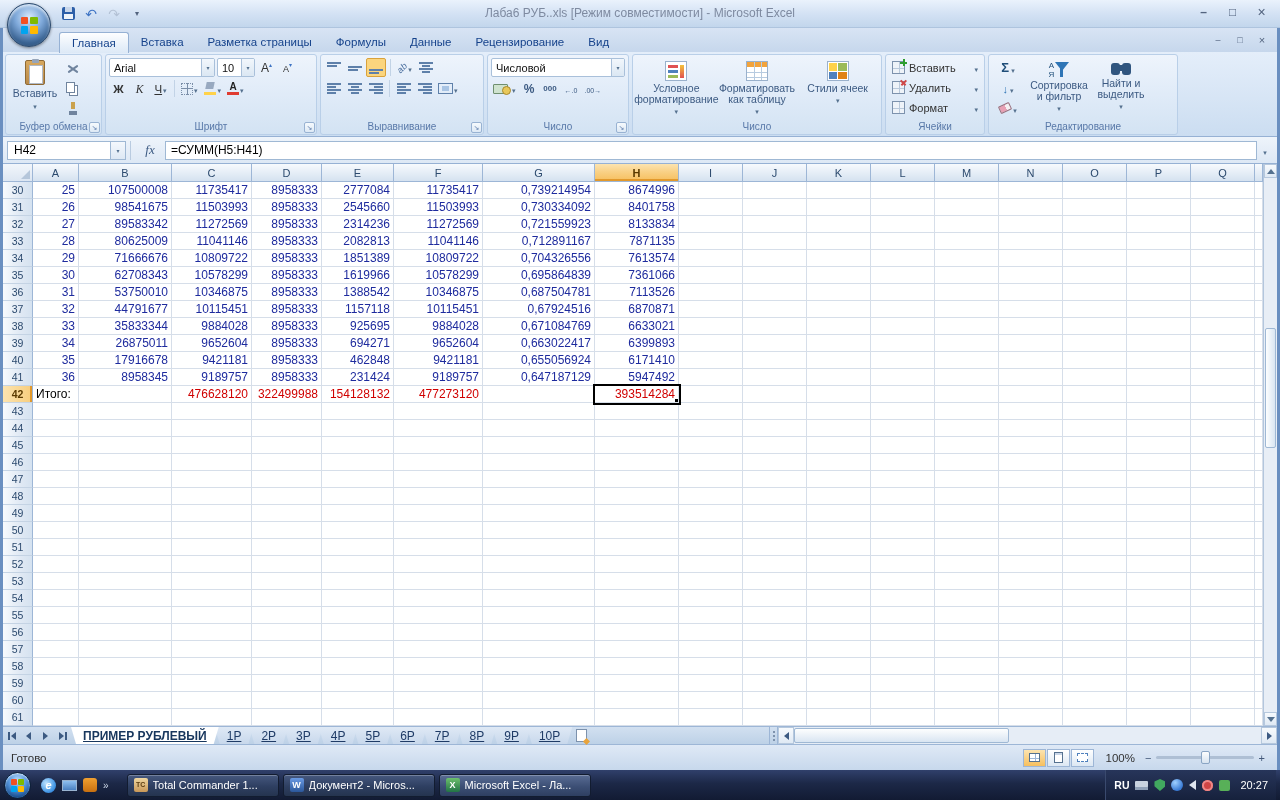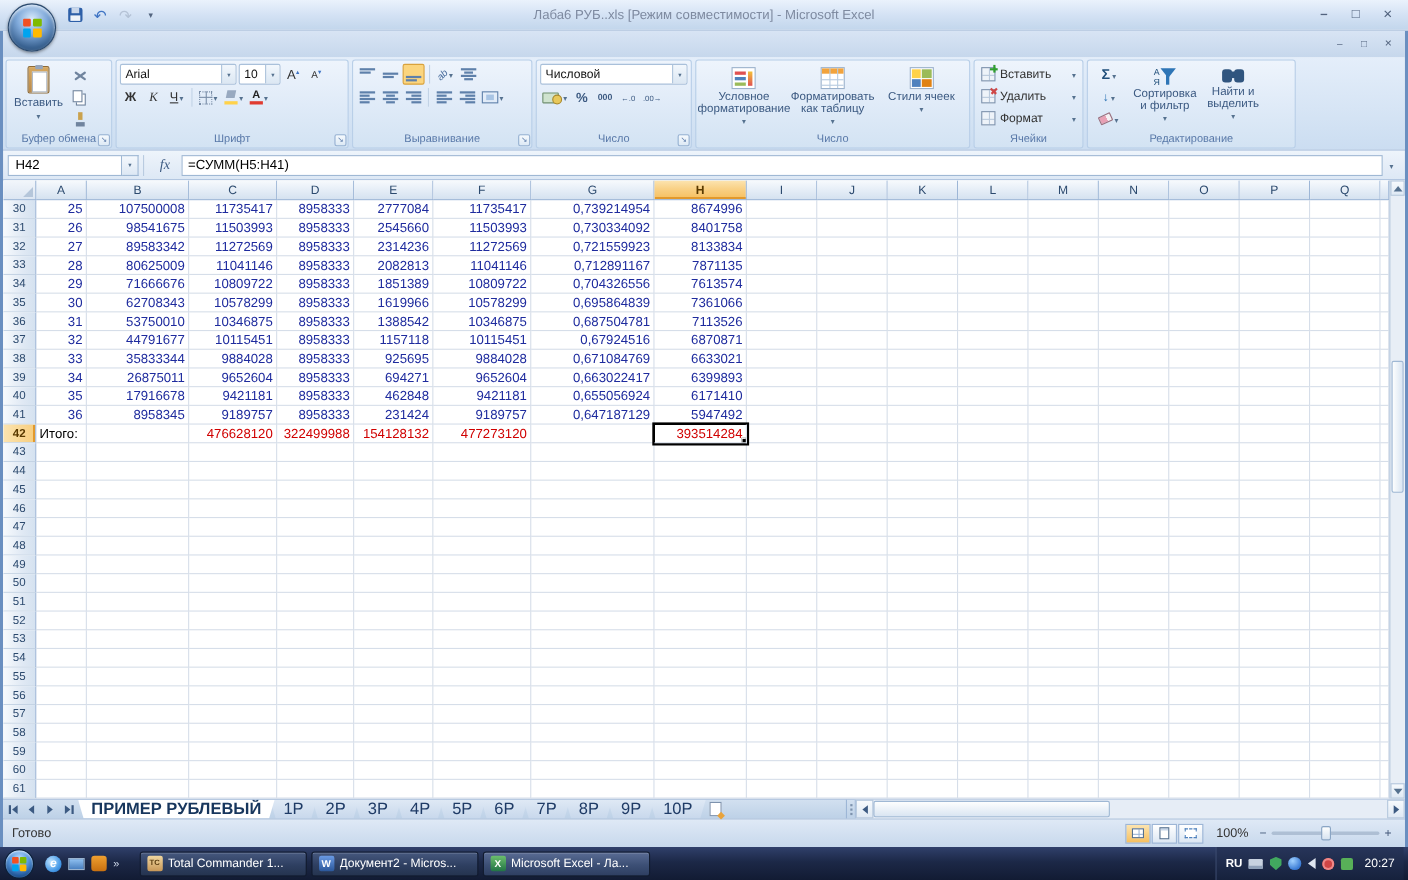--- a/index.html
+++ b/index.html
@@ -184,22 +184,22 @@
   .tri-down { width:0; height:0; border:4px solid transparent; border-top:5px solid #55718f; margin-bottom:-4px; }
   .tri { display:inline-block; width:0; height:0; border:4px solid transparent; }
   .tri.tl { border-right:5px solid #3c5a82; margin-left:-4px; }
   .tri.tr { border-left:5px solid #3c5a82; margin-right:-4px; }
   .bar { display:inline-block; width:2px; height:8px; background:#3c5a82; }
 
   
   .sheetbar { height:18px; background:linear-gradient(#d2e0f0,#bdd1e7); border-top:1px solid #9db6d6; display:flex; align-items:stretch; }
   .nav-btn { width:17px; display:flex; align-items:center; justify-content:center; gap:1px; }
   .stabs { display:flex; align-items:stretch; }
-  .stab { padding:0 12px; display:flex; align-items:center; font-size:15px; color:#1f3b66; background:linear-gradient(#dfe9f5,#c8d8ec);
-          clip-path:polygon(0 0,100% 0,calc(100% - 5px) 100%,5px 100%); margin-right:-4px; }
+  .stab { padding:0 12px; display:flex; align-items:center; font-size:12px; color:#1f3b66; background:linear-gradient(#dfe9f5,#c8d8ec);
+          clip-path:polygon(0 0,100% 0,calc(100% - 5px) 100%,5px 100%); margin-right:-4px;text-decoration:underline; }
   .stab.active { background:#fff; font-weight:bold; color:#17365d; z-index:2; }
   .insert-tab { width:26px; display:flex; align-items:center; justify-content:center; }
   .ic-newsheet { width:11px; height:13px; background:#fff; border:1px solid #7d92ad; position:relative; }
   .ic-newsheet::after { content:""; position:absolute; right:-3px; bottom:-3px; width:5px; height:5px; background:#e8a33c; transform:rotate(45deg); }
   .tab-spacer { flex:1; }
   .tab-split { width:8px; border-left:1px solid #9db6d6; display:flex; flex-direction:column; justify-content:center; align-items:center; gap:2px; }
   .tab-split i { width:2px; height:2px; background:#7d92ad; }
   .hscroll { width:500px; background:#e6edf6; border-left:1px solid #9db6d6; display:flex; }
   .sc-arrow { width:16px; display:flex; align-items:center; justify-content:center; background:linear-gradient(#f7fafd,#dfe9f4); border:1px solid #b6c8dd; }
   .h-track { flex:1; position:relative; }
@@ -286,20 +286,29 @@
     <div class="win-controls">
       <span class="wc wc-min"></span>
       <span class="wc wc-max"></span>
       <span class="wc wc-close"></span>
     </div>
   </div>
 
   <div class="frame">
 
     <div class="tabrow">
+      <div style="display:flex;align-items:flex-end;height:100%">
+          <div class="rtab active">Главная</div>
+          <div class="rtab">Вставка</div>
+          <div class="rtab">Разметка страницы</div>
+          <div class="rtab">Формулы</div>
+          <div class="rtab">Данные</div>
+          <div class="rtab">Рецензирование</div>
+          <div class="rtab">Вид</div>
+        </div>
       <div class="doc-controls">
         <span class="dc dc-min"></span>
         <span class="dc dc-max"></span>
         <span class="dc dc-close"></span>
       </div>
     </div>
 
     <div class="ribbon">
 
       <div class="group" style="width:97px">

